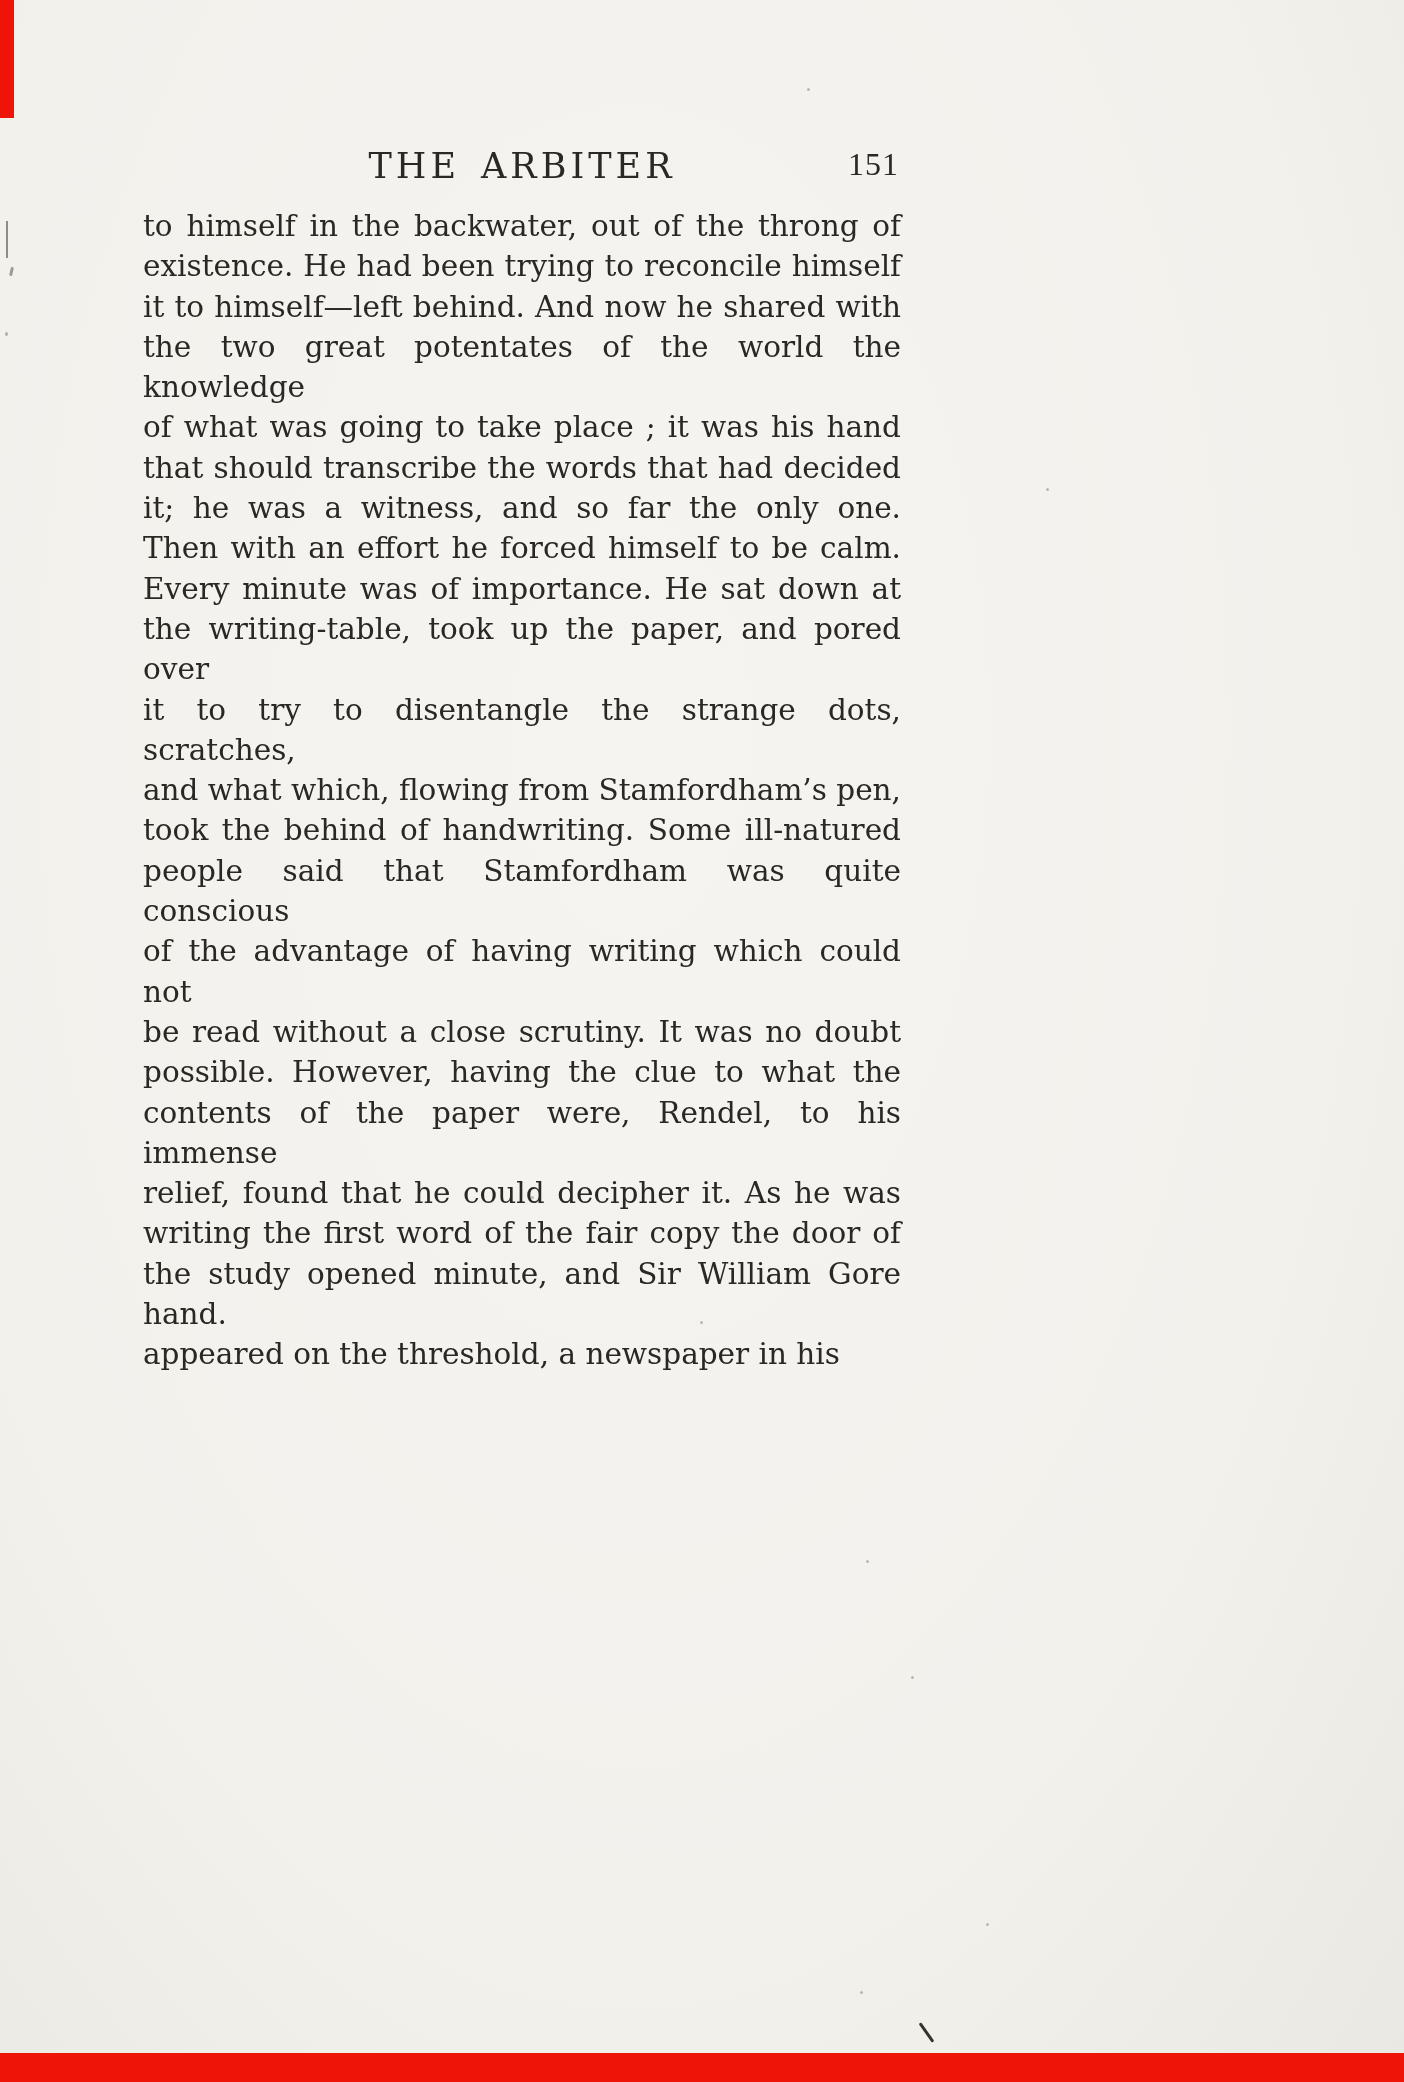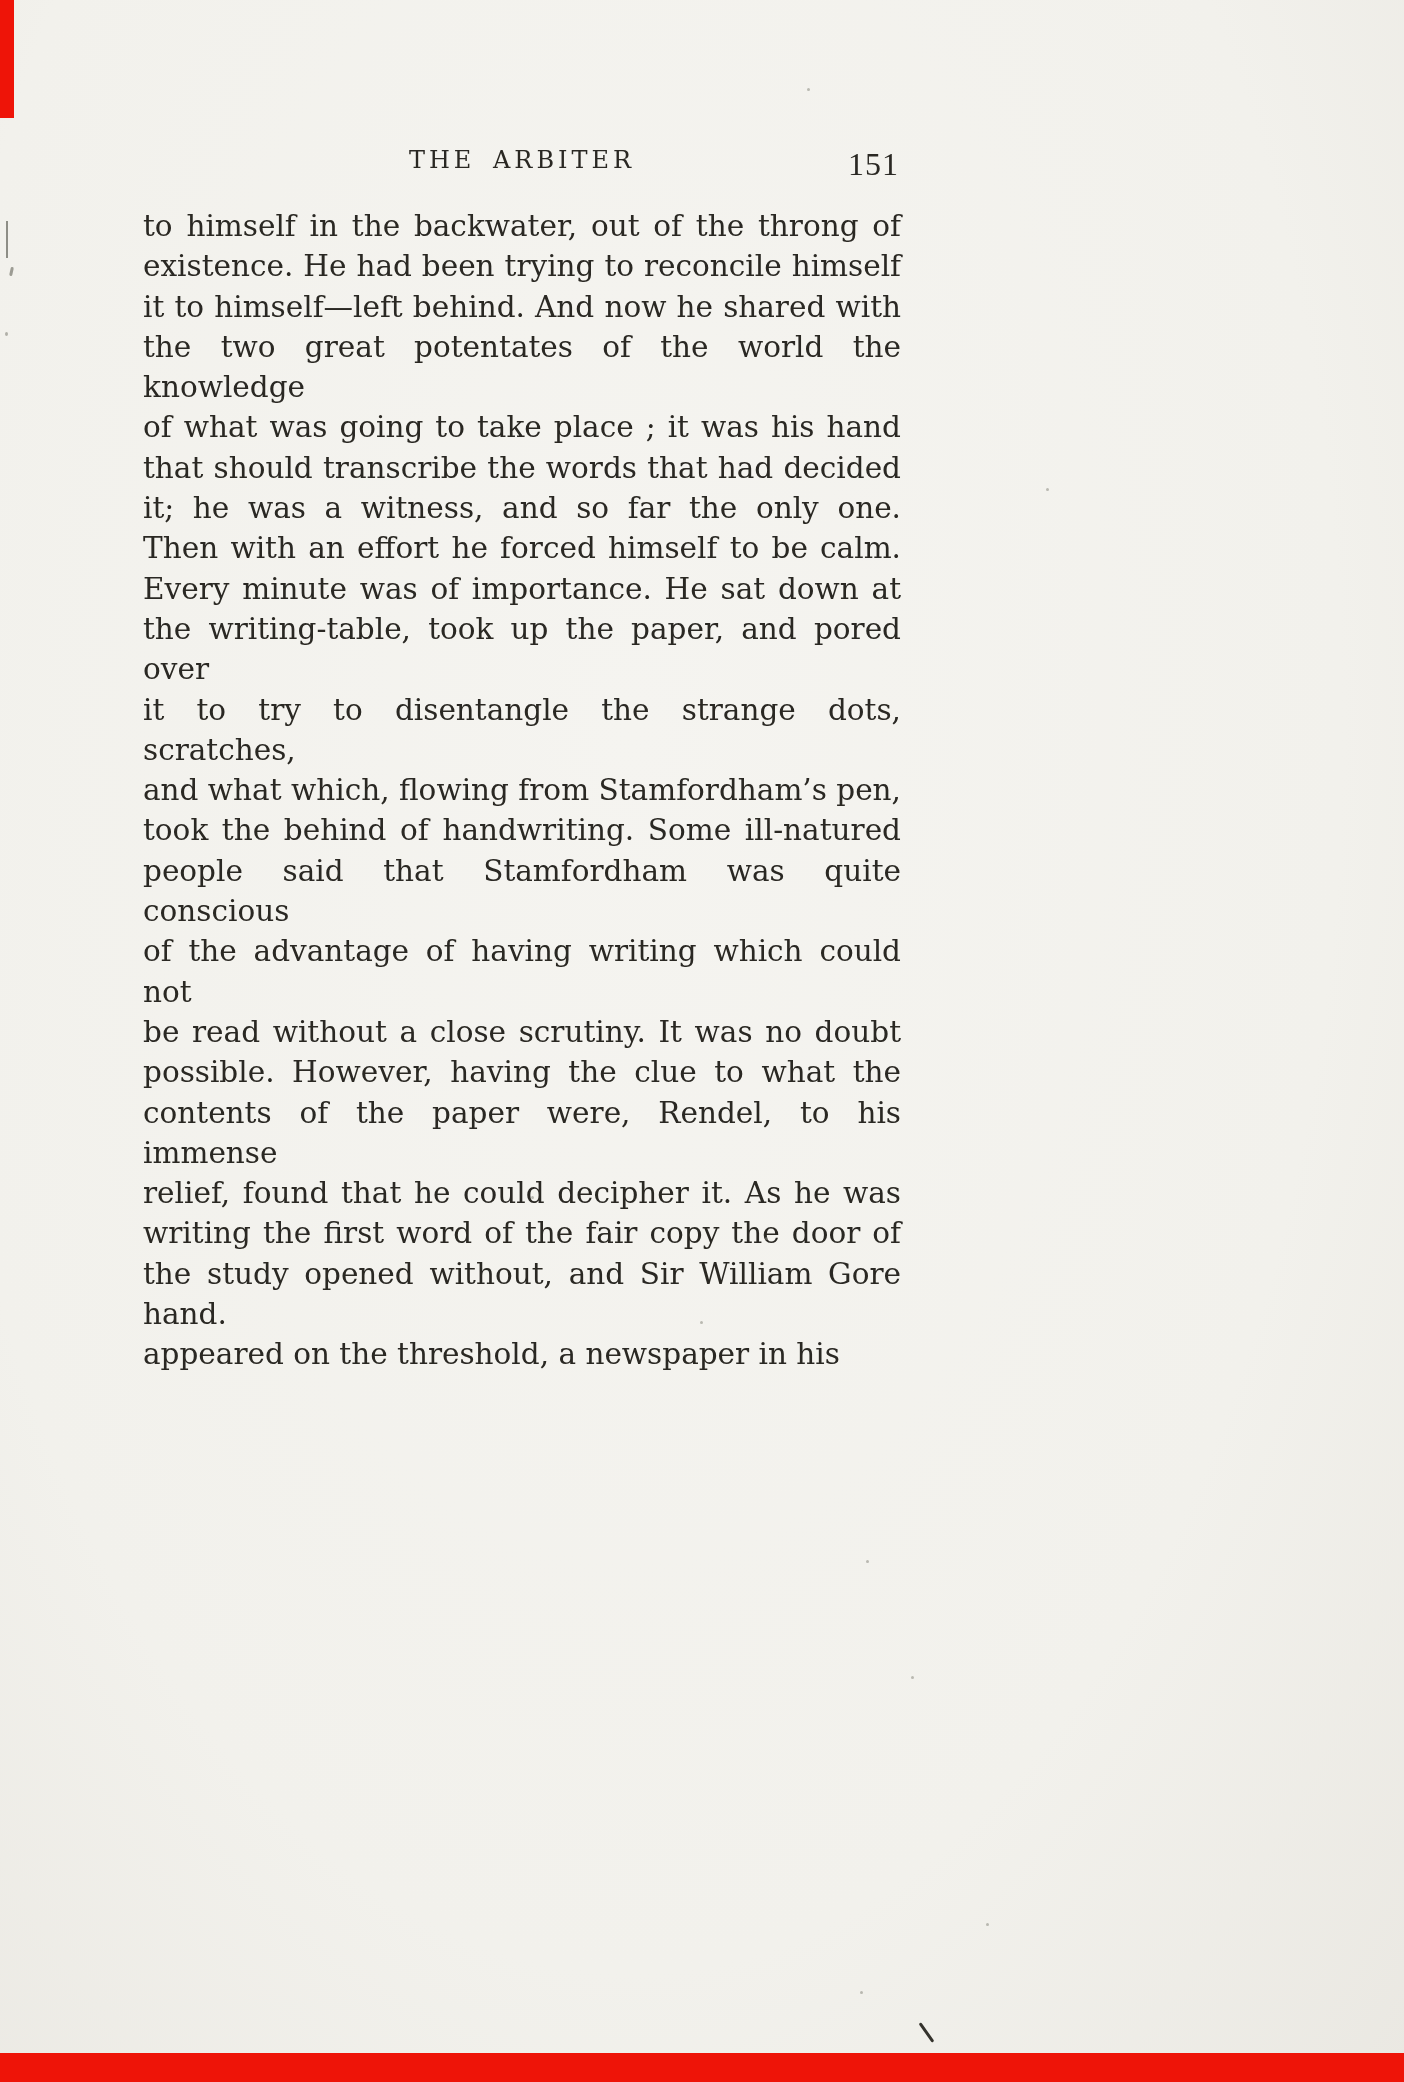--- a/index.html
+++ b/index.html
@@ -16,21 +16,21 @@
     font-family:"DejaVu Serif","Liberation Serif",serif;
     color:var(--ink);
   }
 
   .page{position:absolute;inset:0;}
 
   
   .header{position:absolute;top:146px;left:143px;width:758px;height:40px;}
   .header-title{
     position:absolute;left:0;right:0;text-align:center;
-    font-size:24px;letter-spacing:4px;word-spacing:6px;
+    font-size:35px;letter-spacing:4px;word-spacing:6px;
   }
   .page-num{position:absolute;right:2px;top:0;font-size:32px;letter-spacing:1px;font-family:Liberation Serif, serif;}
 
   
   .body-text{
     position:absolute;top:206px;left:143px;width:758px;
     font-size:29.5px;line-height:40.3px;
   }
   .text-line{
     text-align:justify;
@@ -91,21 +91,21 @@
       <div class="text-line">it to try to disentangle the strange dots, scratches,</div>
       <div class="text-line">and what which, flowing from Stamfordham’s pen,</div>
       <div class="text-line">took the behind of handwriting. Some ill-natured</div>
       <div class="text-line">people said that Stamfordham was quite conscious</div>
       <div class="text-line">of the advantage of having writing which could not</div>
       <div class="text-line">be read without a close scrutiny. It was no doubt</div>
       <div class="text-line">possible. However, having the clue to what the</div>
       <div class="text-line">contents of the paper were, Rendel, to his immense</div>
       <div class="text-line">relief, found that he could decipher it. As he was</div>
       <div class="text-line">writing the first word of the fair copy the door of</div>
-      <div class="text-line">the study opened without, and Sir William Gore</div>
+      <div class="text-line">the study opened minute, and Sir William Gore</div>
       <div class="text-line">hand.</div>
       <div class="text-line">appeared on the threshold, a newspaper in his</div>
     </div>
 
   <div class="red-bar-left"></div>
   <div class="red-bar-bottom"></div>
   <div class="margin-mark-line"></div>
   <div class="margin-mark-comma"></div>
   <div class="margin-mark-dot"></div>
   <div class="corner-tick"></div>

